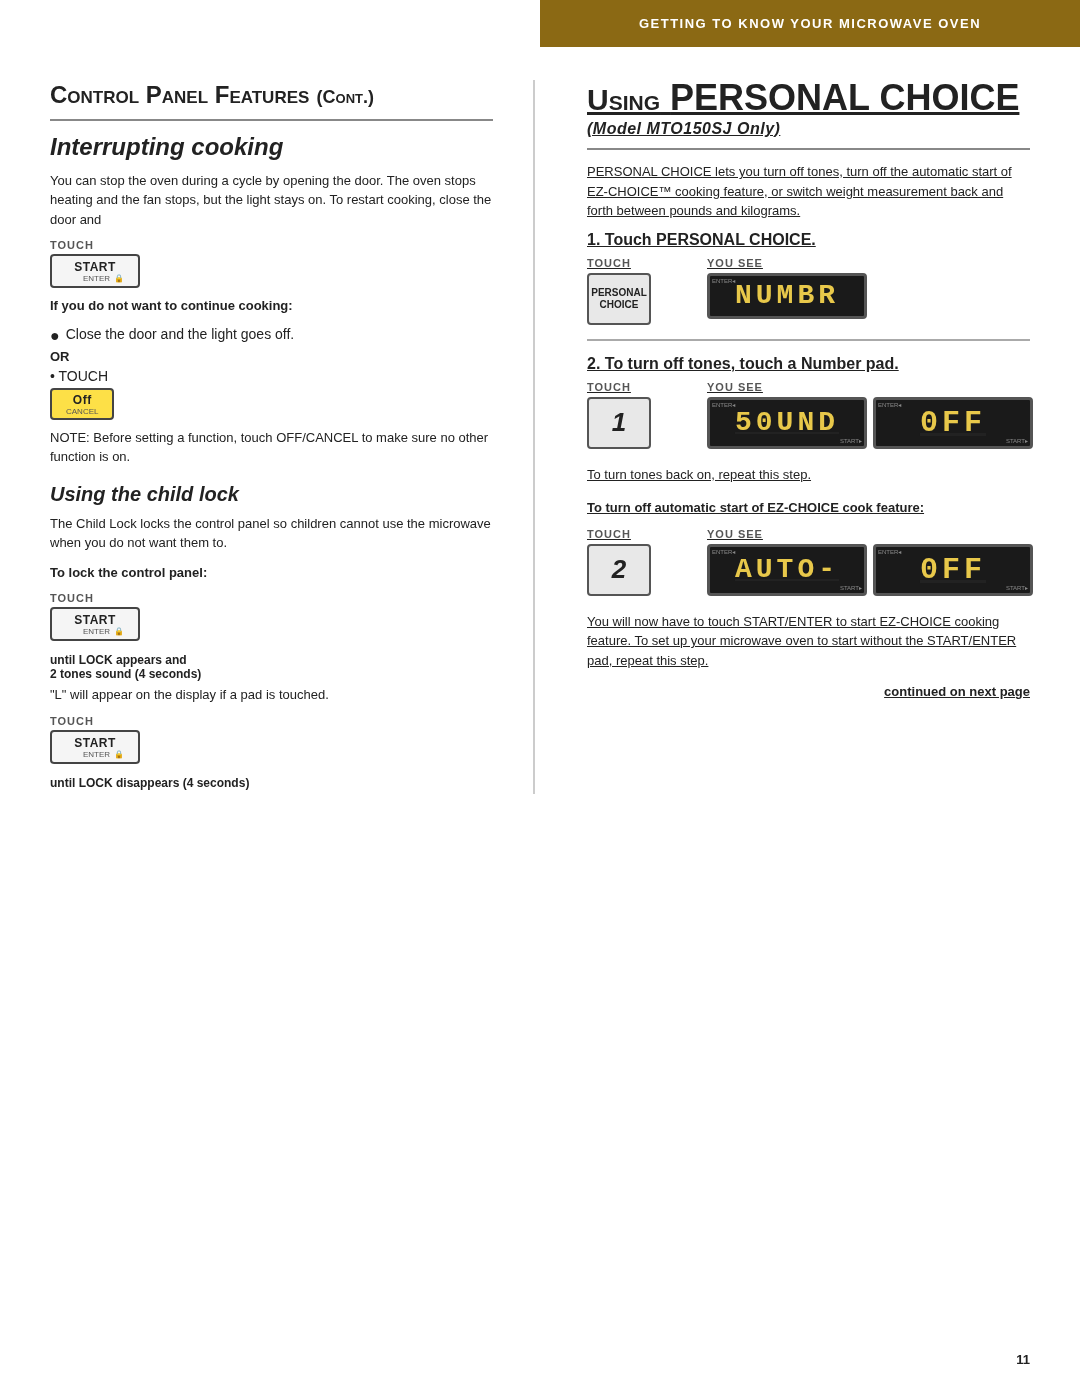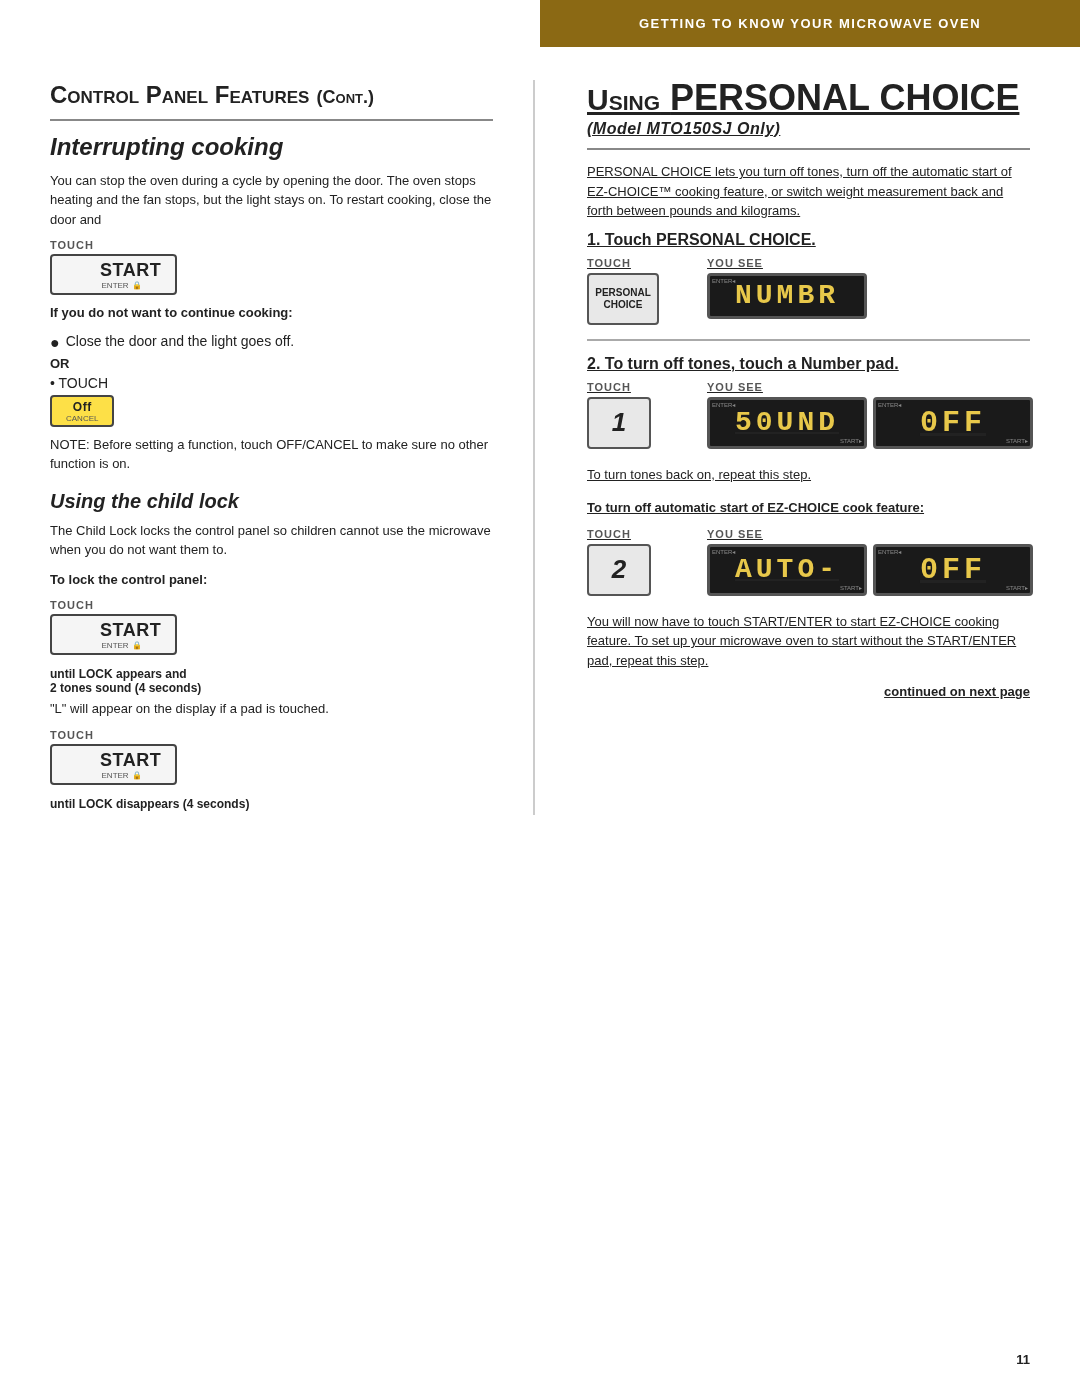--- a/index.html
+++ b/index.html
@@ -119,25 +119,24 @@
       flex-direction: column;
       align-items: center;
       border: 2px solid #444;
       border-radius: 4px;
       padding: 4px 14px 3px 14px;
       margin-bottom: 8px;
       background: #f5f5f5;
       min-width: 60px;
     }
     .btn-start .btn-main {
-      font-size: 18px;
+      font-size: 12px;
       font-weight: bold;
       color: #222;
       letter-spacing: 0.5px;
-      margin-left: 34px;
     }
     .btn-start .btn-sub {
       font-size: 8px;
       color: #555;
       display: flex;
       align-items: center;
       gap: 4px;
       padding-left: 17px;
     }
     .btn-start .btn-sub .lock-icon {
@@ -280,21 +279,21 @@
       color: #222;
       font-style: italic;
     }
 
     
     .personal-choice-btn {
       display: inline-flex;
       flex-direction: column;
       align-items: center;
       justify-content: center;
-      width: 72px;
+      width: 64px;
       height: 52px;
       background: #e8e8e8;
       border: 2px solid #555;
       border-radius: 4px;
       font-size: 10px;
       font-weight: bold;
       color: #222;
       text-align: center;
       line-height: 1.2;
     }

